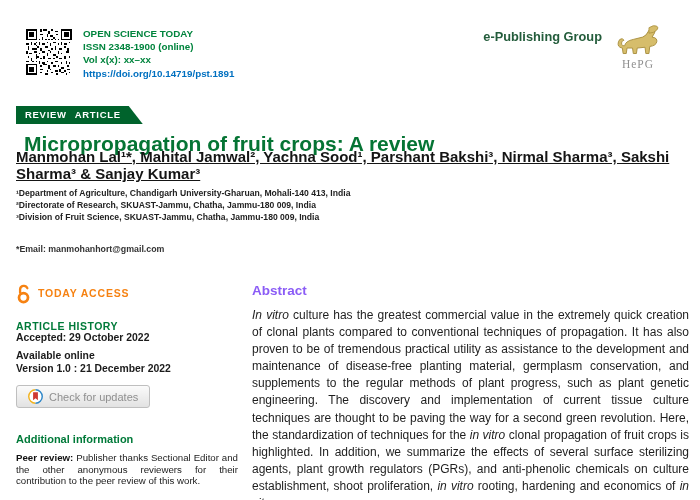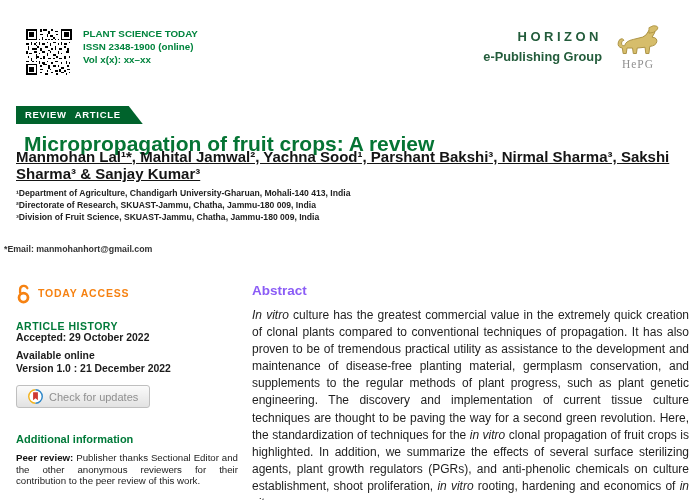--- a/index.html
+++ b/index.html
@@ -18,21 +18,21 @@
   .pub-logo svg{width:48px;height:36px;display:block;margin:0 auto;}
   .hepg{font-family:"Liberation Serif",serif;font-size:11.5px;color:#8f8f8f;letter-spacing:1px;margin-top:-1px;}
 
   
   .badge{position:absolute;left:16px;top:106px;height:18px;line-height:18px;background:#00632c;
          color:#fff;font-size:9.5px;font-weight:700;letter-spacing:.7px;word-spacing:5px;
          padding:0 22px 0 9px;clip-path:polygon(0 0,calc(100% - 14px) 0,100% 100%,0 100%);}
   .title{position:absolute;left:16px;top:124px;margin:8px;font-size:21px;font-weight:700;color:#057434;}
   .authors{position:absolute;left:16px;top:148px;font-size:15px;font-weight:700;color:#151515;width:670px;text-decoration:underline;}
   .affils{position:absolute;left:16px;top:187px;font-size:8.6px;font-weight:700;line-height:12.2px;color:#222;}
-  .email{position:absolute;left:4px;top:244px;font-size:8.8px;font-weight:700;color:#333;cursor:pointer;}
+  .email{position:absolute;left:16px;top:244px;font-size:8.8px;font-weight:700;color:#333;cursor:pointer;}
 
   
   .sidebar{position:absolute;left:16px;top:282px;width:222px;}
   .oa-row{display:flex;align-items:center;gap:7px;height:22px;}
   .oa-row svg{width:15px;height:21px;}
   .oa-label{color:#f68212;font-weight:700;font-size:10.5px;letter-spacing:.8px;}
   .sb-h{margin-top:16px;color:#007a39;font-weight:700;font-size:10.5px;letter-spacing:.5px;}
   .sb-line{font-size:10.4px;font-weight:700;color:#1b1b1b;line-height:12.4px;}
   .sb-first{margin-top:6px;}
   .sb-gap{margin-top:6px;}
@@ -82,27 +82,27 @@
       <rect x="6" y="12" width="1" height="1"></rect>
         <rect x="6" y="14" width="1" height="1"></rect>
         <rect x="6" y="16" width="1" height="1"></rect>
       <rect x="6" y="18" width="1" height="1"></rect>
         <rect x="6" y="20" width="1" height="1"></rect>
     </g>
     <path fill="#000" d="M9 0h1v2h-1z M11 0h2v1h-2z M14 1h1v2h-1z M16 0h1v1h-1z M18 1h2v1h-2z M9 3h2v1h-2z M13 3h1v2h-1z M15 4h2v1h-2z M19 3h1v1h-1z M10 5h1v1h-1z M17 5h1v1h-1z M0 9h2v1h-2z M3 8h1v2h-1z M5 9h1v1h-1z M8 8h1v2h-1z M10 9h2v1h-2z M13 8h1v1h-1z M15 9h1v2h-1z M17 8h2v1h-2z M20 9h1v1h-1z M22 8h1v2h-1z M24 9h2v1h-2z M27 8h1v1h-1z M1 11h1v2h-1z M4 12h2v1h-2z M7 11h1v1h-1z M9 12h1v2h-1z M12 11h2v1h-2z M14 13h1v1h-1z M16 12h1v1h-1z M18 11h1v2h-1z M21 12h2v1h-2z M24 11h1v1h-1z M26 12h1v2h-1z M0 14h1v2h-1z M2 15h2v1h-2z M5 14h1v1h-1z M8 15h1v1h-1z M10 14h2v1h-2z M13 15h1v2h-1z M15 14h1v1h-1z M17 16h2v1h-2z M20 14h1v2h-1z M22 15h1v1h-1z M25 14h2v1h-2z M1 17h1v1h-1z M3 18h1v2h-1z M6 17h2v1h-2z M9 18h1v1h-1z M11 17h1v2h-1z M14 18h2v1h-2z M17 18h1v1h-1z M19 17h1v1h-1z M21 18h2v1h-2z M24 17h1v2h-1z M27 17h1v1h-1z M0 20h2v1h-2z M4 20h1v1h-1z M8 20h1v2h-1z M10 21h2v1h-2z M13 20h1v1h-1z M16 21h1v1h-1z M18 20h2v1h-2z M22 21h1v1h-1z M25 20h1v2h-1z M27 21h1v1h-1z M9 23h1v1h-1z M11 22h2v1h-2z M14 23h1v2h-1z M17 23h2v1h-2z M20 23h1v1h-1z M22 24h2v1h-2z M26 23h1v1h-1z M9 25h2v1h-2z M13 26h1v1h-1z M15 25h1v1h-1z M18 26h2v1h-2z M21 25h1v2h-1z M24 26h1v1h-1z M26 25h2v1h-2z M9 27h1v1h-1z M12 28h2v1h-2z M16 27h1v1h-1z M19 28h1v1h-1z M22 27h2v1h-2z M25 28h1v1h-1z M27 27h1v1h-1z"></path>
   </svg>
 
   <div class="jinfo">
-    <div class="jname">PLANT SCIENCE TODAY</div>
+    <div class="jname">OPEN SCIENCE TODAY</div>
     <div class="jissn">ISSN 2348-1900 (online)</div>
     <div class="jvol">Vol x(x): xx–xx</div>
+    <a class="jdoi">https://doi.org/10.14719/pst.1891</a>
   </div>
 
   <div class="pub">
-    <div class="pub-name">HORIZON</div>
     <div class="pub-group">e-Publishing Group</div>
   </div>
 
   <div class="pub-logo">
     <svg viewBox="0 0 60 46">
       <path fill="#d6bd6b" stroke="#a98f3f" stroke-width="1.2" d="M10 32 q-7 -1 -5 -8 q1 -4 5 -4 l2 2 q-4 1 -3 5 q1 3 4 2 q1 -6 11 -8 l12 -3 q5 -2 7 -7 q2 -5 6 -4 q4 1 2 6 l-3 5 q7 1 6 6 q-1 5 -9 6 l-1 9 h-4 l-1 -8 l-10 1 l-1 7 h-4 l-1 -7 h-7 l-1 7 h-4 z"></path>
       <path fill="#d6bd6b" stroke="#a98f3f" stroke-width="1" d="M44 6 q6 -4 10 -2 q3 2 0 5 q-4 4 -10 4 z"></path>
     </svg>
     <div class="hepg">HePG</div>
   </div>

